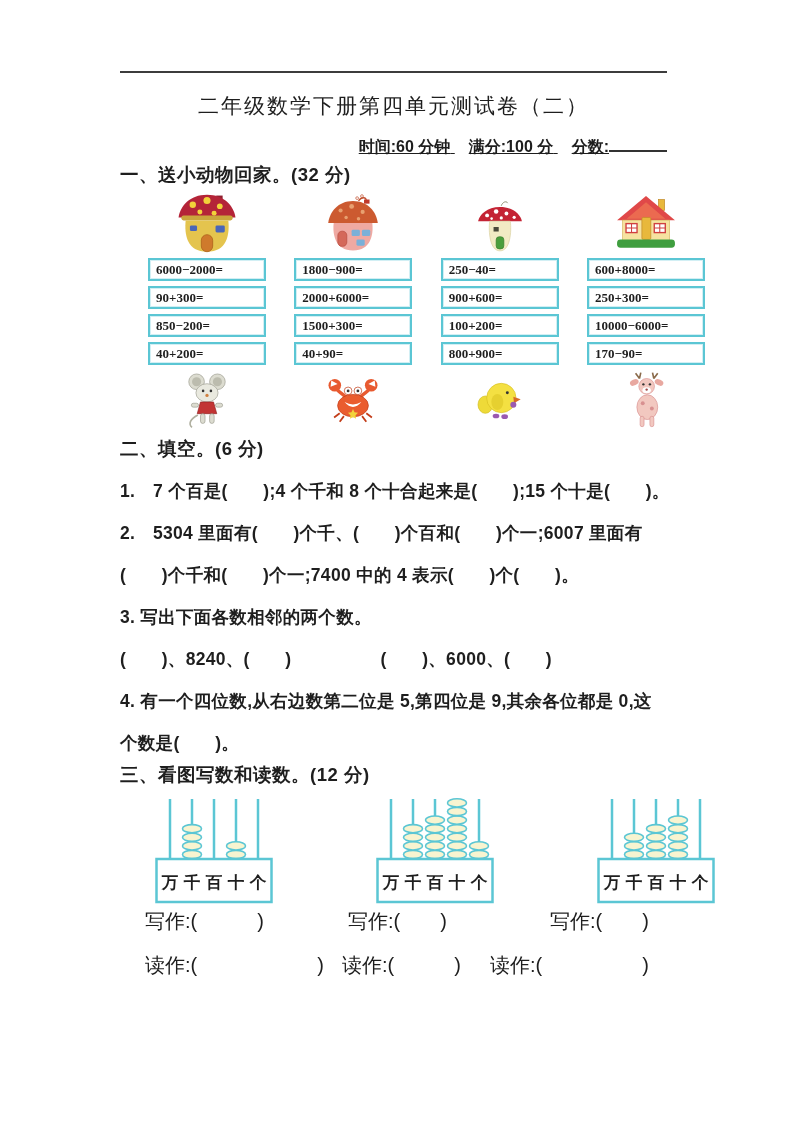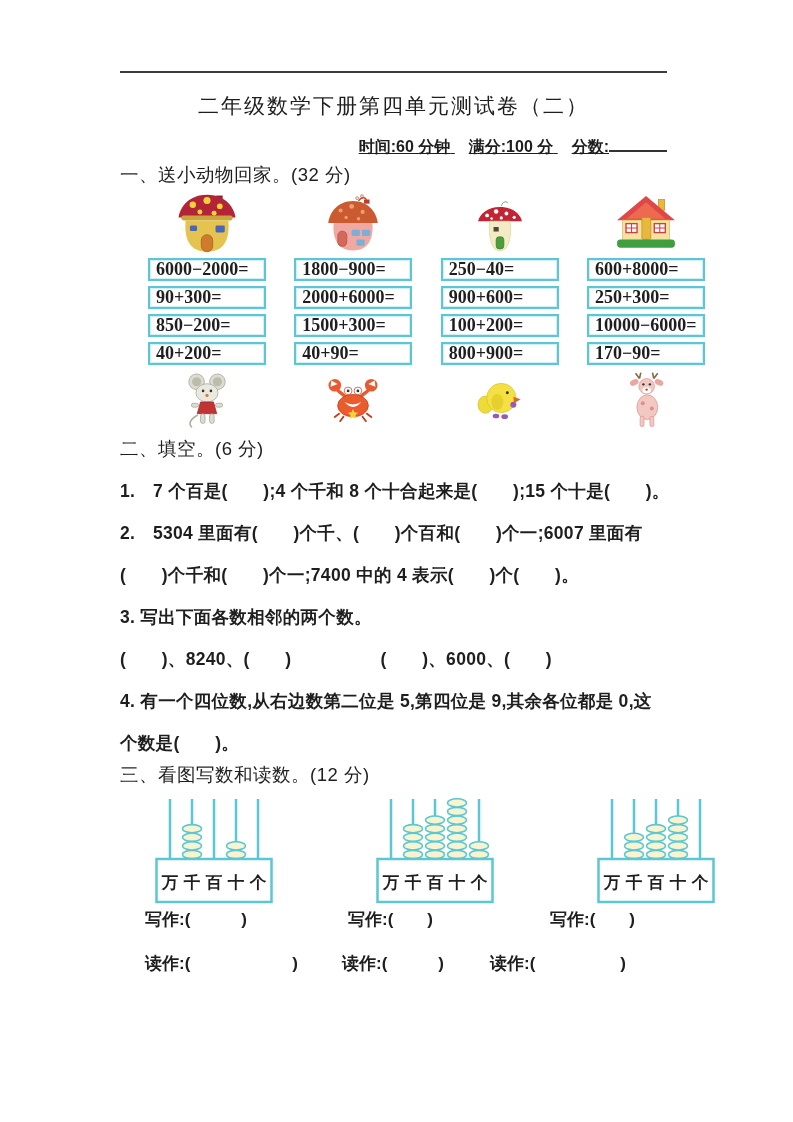--- a/index.html
+++ b/index.html
@@ -6,42 +6,42 @@
   html,body{margin:0;padding:0;background:#fff;}
   .page{position:relative;width:793px;height:1122px;background:#fff;overflow:hidden;
         font-family:"Liberation Sans",sans-serif;color:var(--ink);}
   .top-rule{position:absolute;left:120px;top:71px;width:547px;border-top:2px solid #3c3c3c;}
   .title{position:absolute;left:120px;top:92px;width:547px;text-align:center;
          font-family:Liberation Serif, serif;font-size:21px;letter-spacing:2px;font-weight:500;}
   .meta{position:absolute;left:120px;top:135px;width:547px;text-align:right;
         font-size:16px;font-weight:700;text-decoration:underline;}
   .meta span{margin-left:14px;}
   .score-blank{display:inline-block;width:58px;height:15px;border-bottom:2px solid #333;margin-left:0!important;}
-  .sec-head{position:absolute;left:120px;font-size:18.5px;font-weight:400;letter-spacing:.5px;}
+  .sec-head{position:absolute;left:120px;font-size:18.5px;font-weight:700;letter-spacing:.5px;}
   .s1-head{top:162px;} .s2-head{top:436px;} .s3-head{top:762px;}
   .houses-row{position:absolute;left:148px;top:190px;width:557px;height:66px;
               display:grid;grid-template-columns:repeat(4,118px);justify-content:space-between;
               justify-items:center;align-items:end;}
   .houses-row svg{display:block;}
   .eq-grid{position:absolute;left:148px;top:258px;width:557px;
            display:grid;grid-template-columns:repeat(4,118px);justify-content:space-between;}
   .eq-col{display:flex;flex-direction:column;gap:5px;}
   .eq-box{height:17px;line-height:17px;border:2px solid var(--accent);
           box-shadow:inset 0 0 0 1px #d2eff4;background:#fff;
-          font-family:"Liberation Serif",serif;font-size:18px;font-weight:600;
+          font-family:"Liberation Serif",serif;font-size:13px;font-weight:600;
           padding:1px 2px 1px 6px;white-space:nowrap;overflow:hidden;}
   .animals-row{position:absolute;left:148px;top:370px;width:557px;height:60px;
                display:grid;grid-template-columns:repeat(4,118px);justify-content:space-between;
                justify-items:center;align-items:center;}
   .animals-row svg{display:block;}
   .questions{position:absolute;left:120px;top:470px;width:566px;
              font-size:17.5px;font-weight:600;line-height:42px;letter-spacing:.3px;}
   .abacus-row{position:absolute;left:155px;top:797px;display:flex;gap:103px;}
   .ans-row{position:absolute;left:120px;width:620px;height:30px;
-           font-size:17px;font-weight:700;}
+           font-size:20px;font-weight:400;}
   .ans-row span{position:absolute;white-space:pre;}
   .write-row{top:908px;} .read-row{top:952px;}
   .write-row span:nth-child(1){left:25px;} .write-row span:nth-child(2){left:228px;} .write-row span:nth-child(3){left:430px;}
   .read-row span:nth-child(1){left:25px;}  .read-row span:nth-child(2){left:222px;}  .read-row span:nth-child(3){left:370px;}
 </style>
 </head>
 <body>
 
 <div class="page">
 

